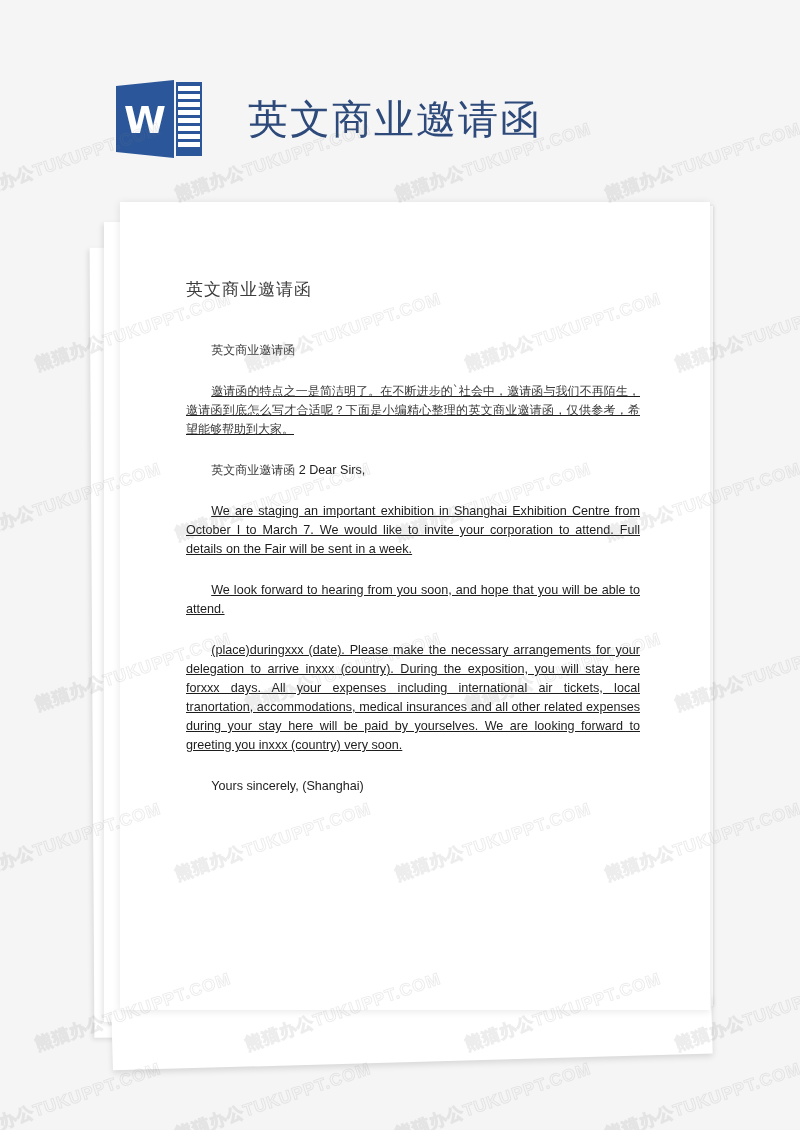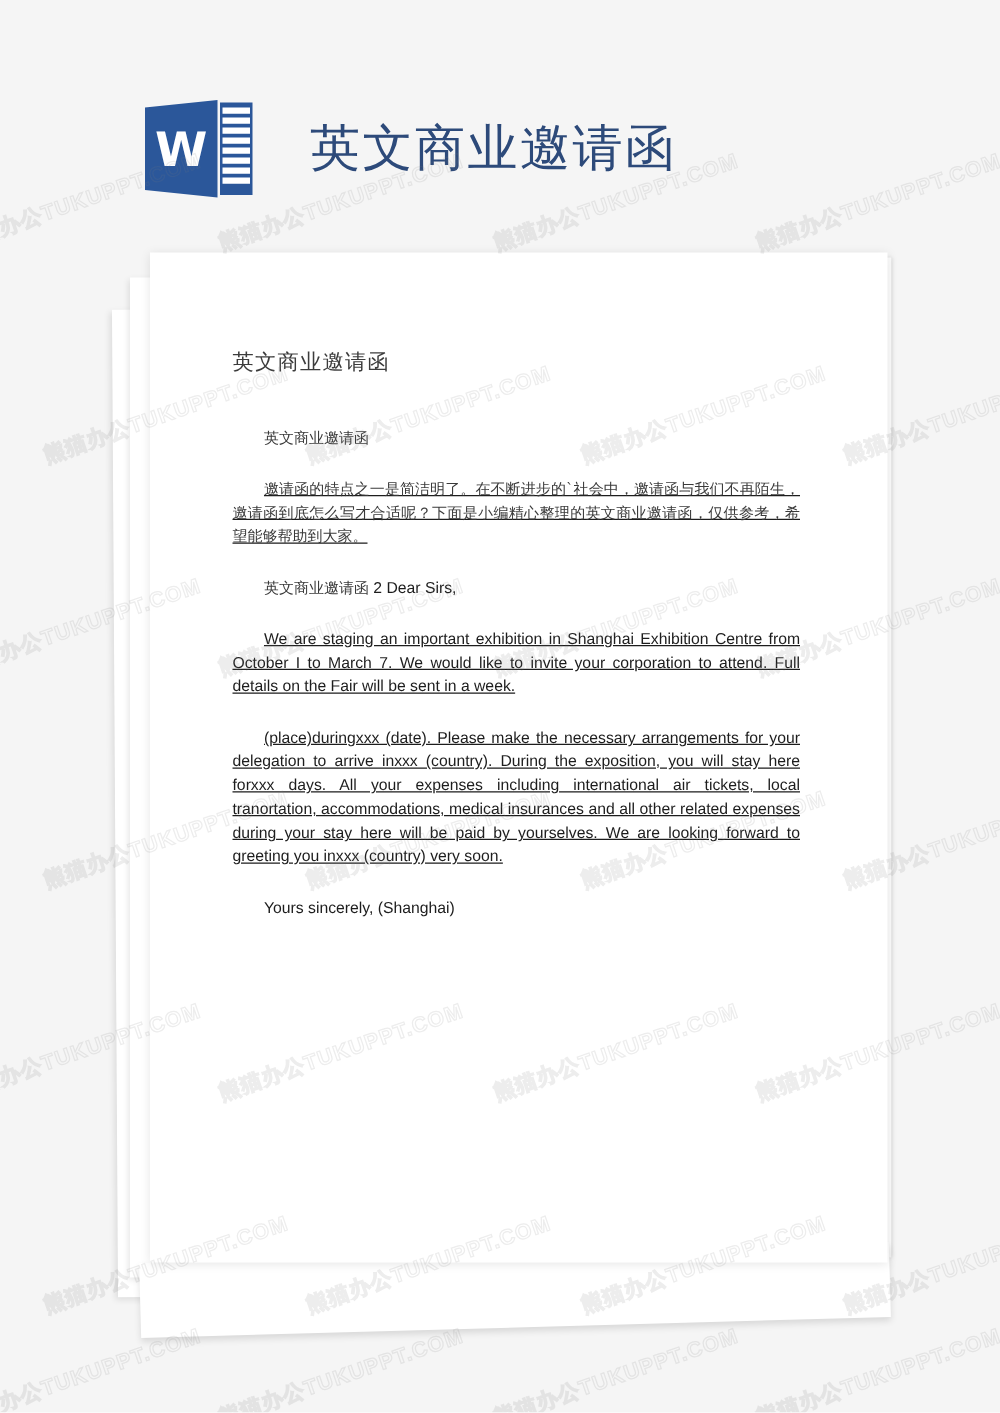--- a/index.html
+++ b/index.html
@@ -227,20 +227,21 @@
     <p class="para">
       <span class="cn">邀请函的特点之一是简洁明了。在不断进步的`社会中，邀请函与我们不再陌生，邀请函到底怎么写才合适呢？下面是小编精心整理的英文商业邀请函，仅供参考，希望能够帮助到大家。</span>
     </p>
 
     <p class="label-line">
       <span class="cn">英文商业邀请函</span><span> 2 Dear Sirs,</span>
     </p>
 
     <p class="para">We are staging an important exhibition in Shanghai Exhibition Centre from October I to March 7. We would like to invite your corporation to attend. Full details on the Fair will be sent in a week.</p>
 
+    <p class="para">We look forward to hearing from you soon, and hope that you will be able to attend.</p>
 
 
 
     <p class="para">(place)duringxxx (date). Please make the necessary arrangements for your delegation to arrive inxxx (country). During the exposition, you will stay here forxxx days. All your expenses including international air tickets, local tranortation, accommodations, medical insurances and all other related expenses during your stay here will be paid by yourselves. We are looking forward to greeting you inxxx (country) very soon.</p>
 
     <p class="sign">Yours sincerely, (Shanghai)</p>
 
 
   </div>
 </div>

